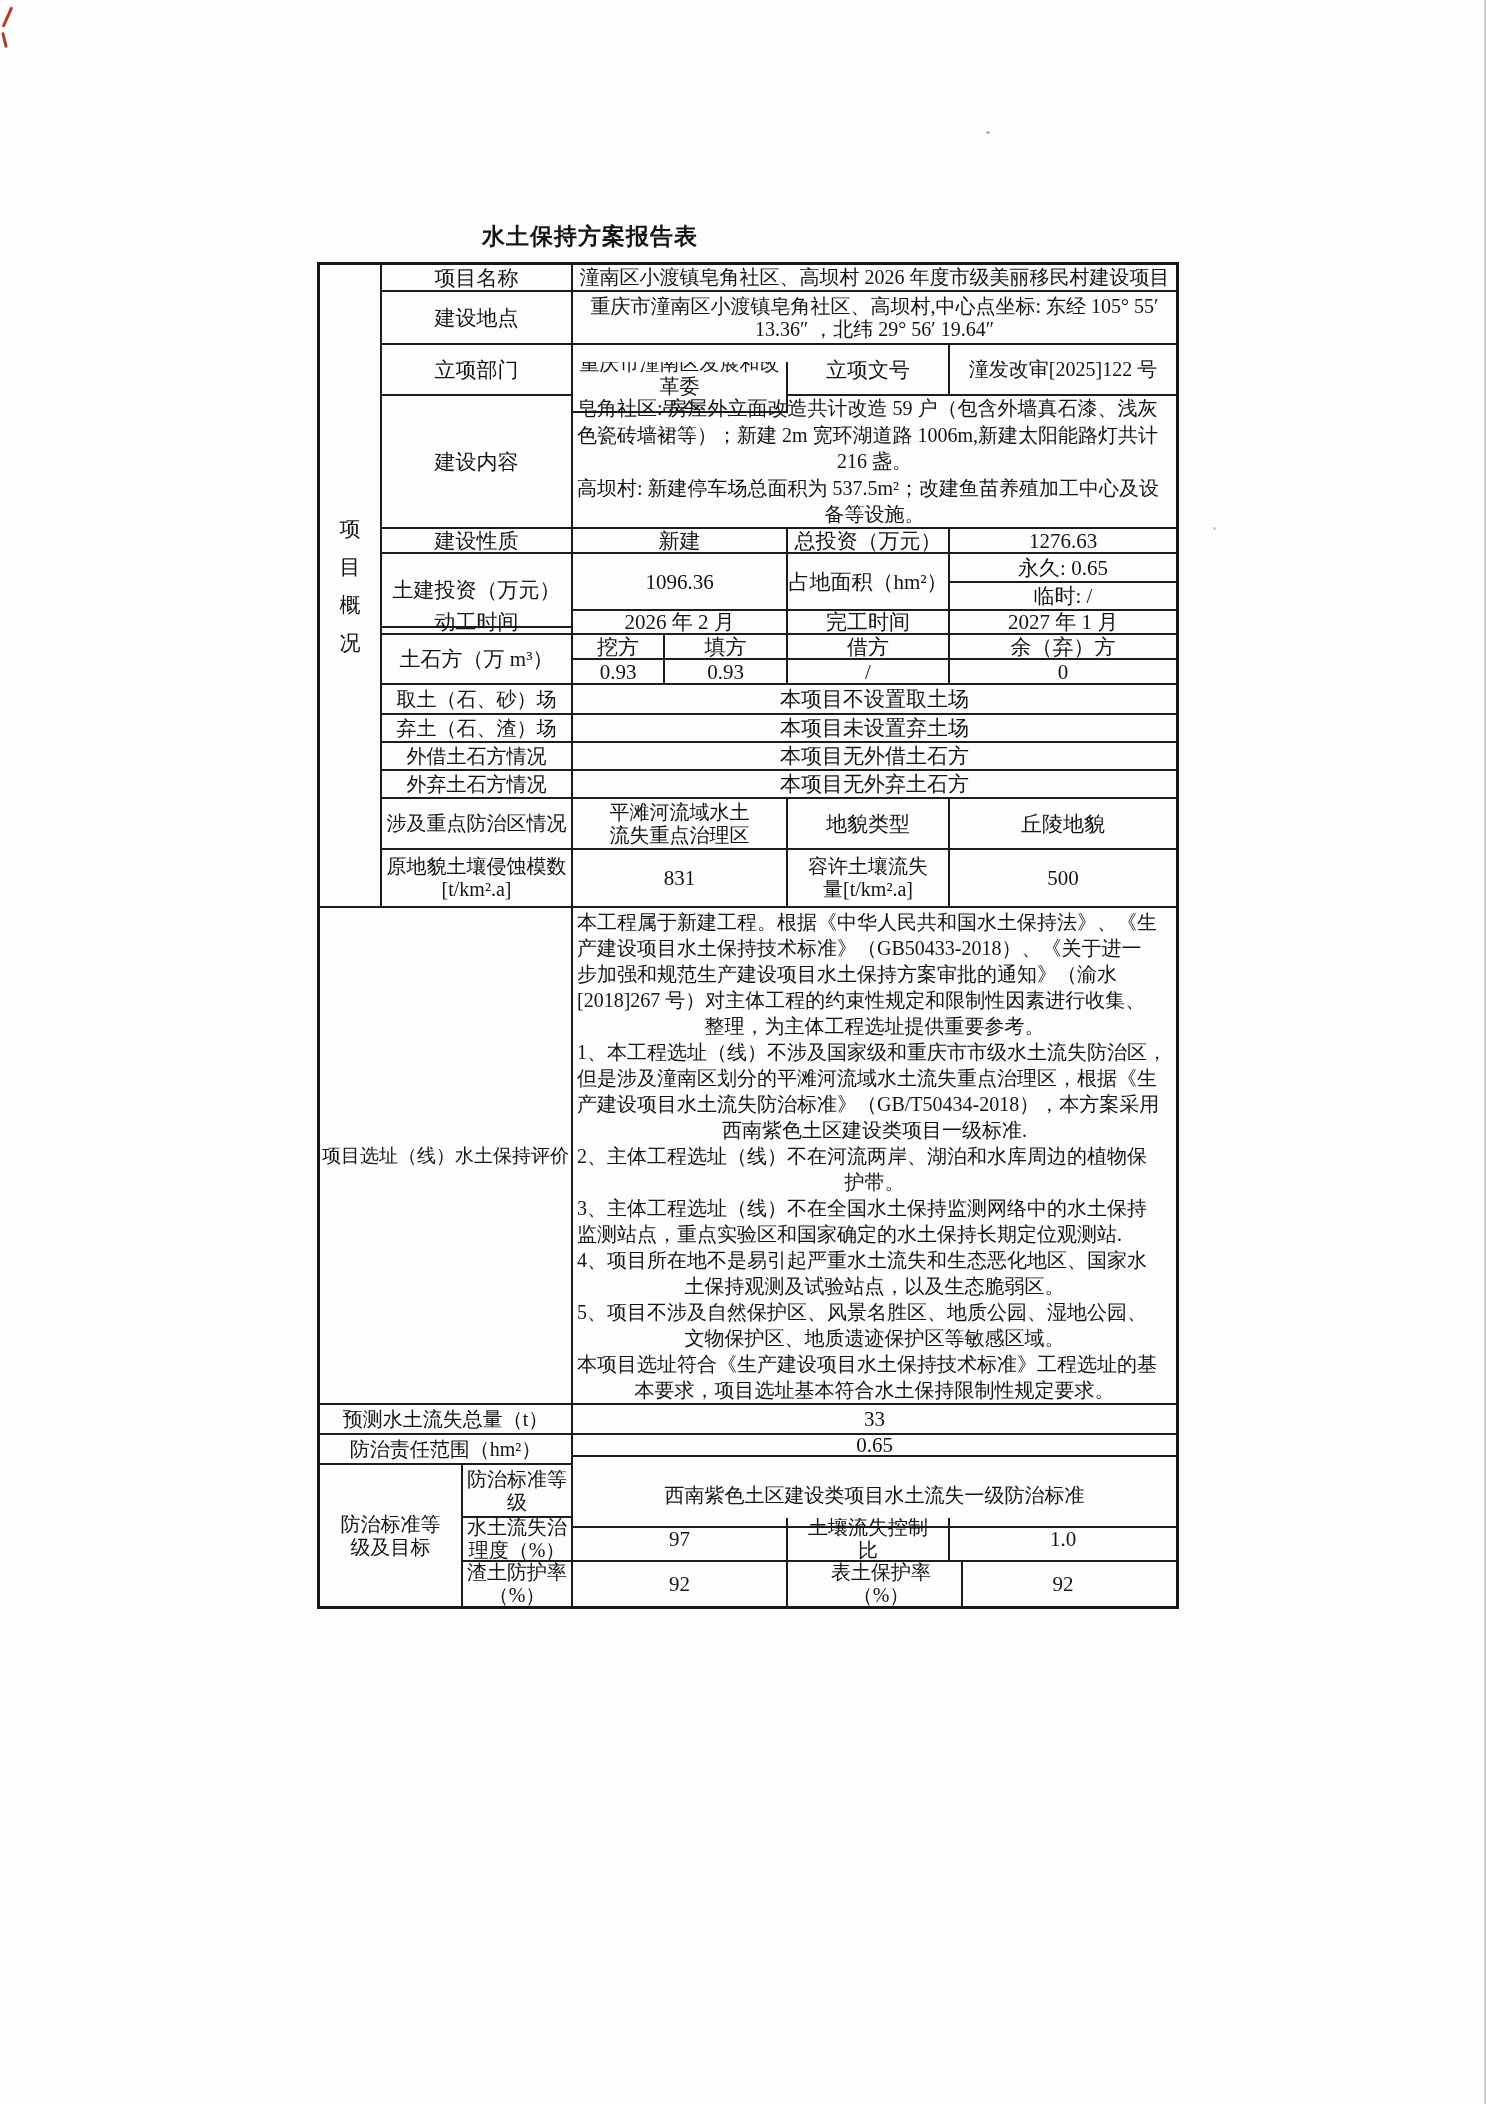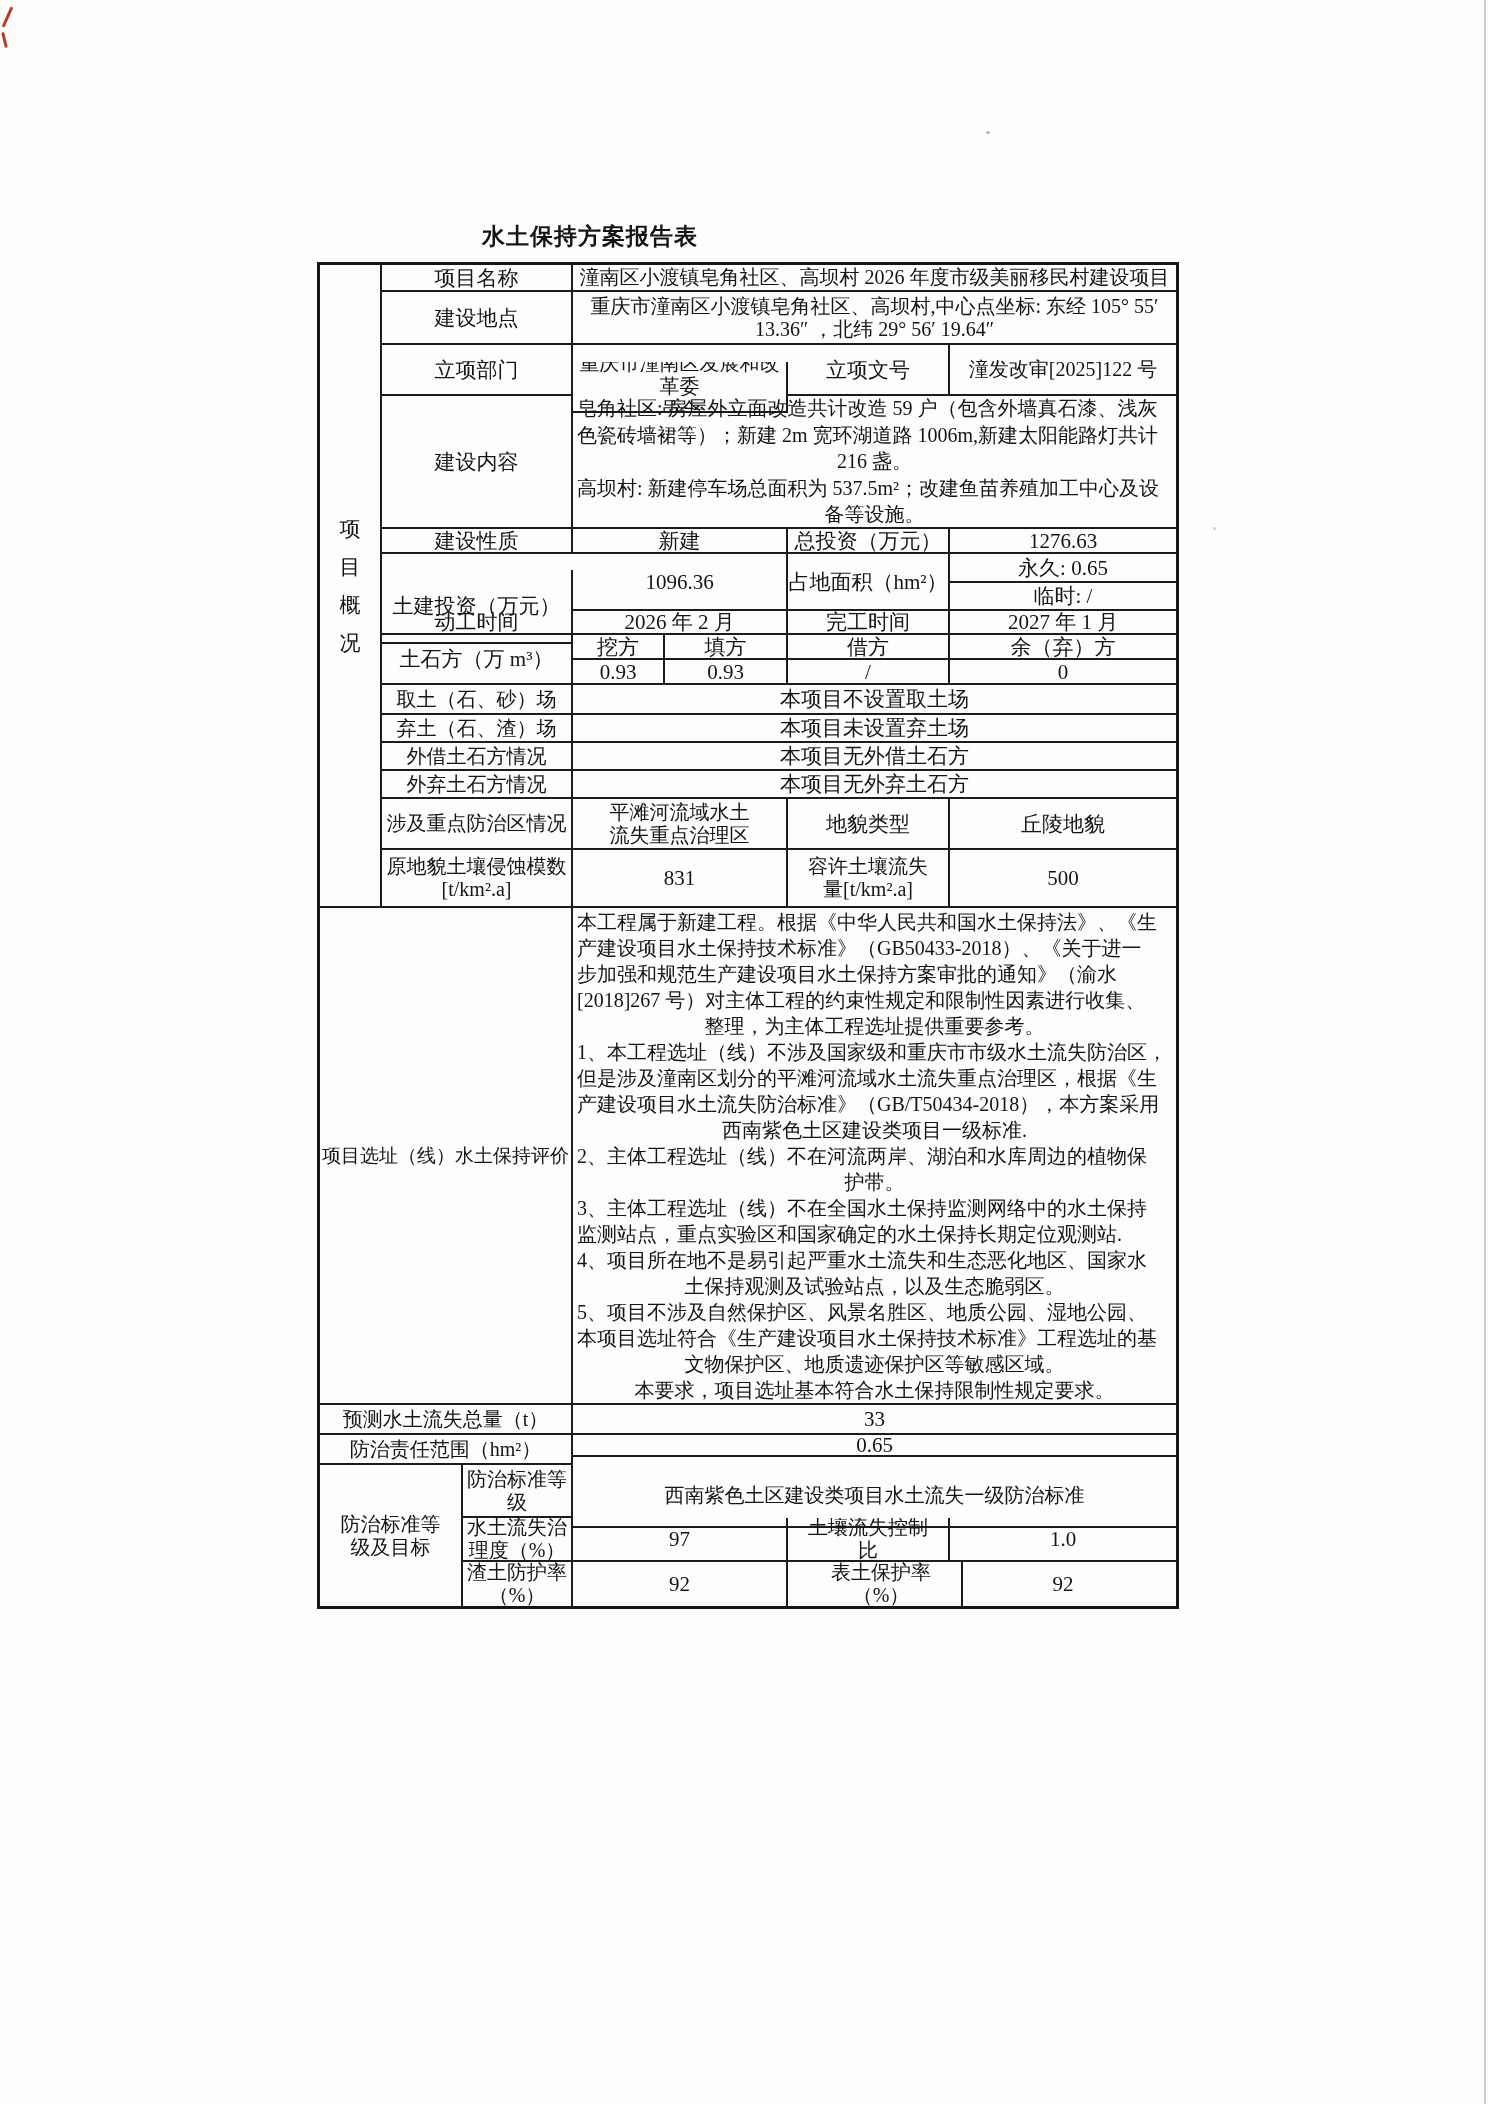--- a/index.html
+++ b/index.html
@@ -74,21 +74,21 @@
       <div class="ln ln4 ctr">216 盏。</div>
       <div class="ln ln4">高坝村: 新建停车场总面积为 537.5m²；改建鱼苗养殖加工中心及设</div>
       <div class="ln ln4 ctr">备等设施。</div>
     </div>
 
     <div class="cell" style="left:62px;top:264px;width:191px;height:25px;">建设性质</div>
     <div class="cell" style="left:253px;top:264px;width:215px;height:25px;">新建</div>
     <div class="cell" style="left:468px;top:264px;width:162px;height:25px;">总投资（万元）</div>
     <div class="cell no-r" style="left:630px;top:264px;width:226px;height:25px;">1276.63</div>
 
-    <div class="cell" style="left:62px;top:289px;width:191px;height:74px;margin-top:16px;">土建投资（万元）</div>
+    <div class="cell" style="left:62px;top:289px;width:191px;height:74px;">土建投资（万元）</div>
     <div class="cell" style="left:253px;top:289px;width:215px;height:57px;">1096.36</div>
     <div class="cell" style="left:468px;top:289px;width:162px;height:57px;">占地面积（hm²）</div>
     <div class="cell no-r" style="left:630px;top:289px;width:226px;height:29px;">永久: 0.65</div>
     <div class="cell no-r" style="left:630px;top:318px;width:226px;height:28px;">临时: /</div>
 
     <div class="cell" style="left:62px;top:346px;width:191px;height:24px;">动工时间</div>
     <div class="cell" style="left:253px;top:346px;width:215px;height:24px;">2026 年 2 月</div>
     <div class="cell" style="left:468px;top:346px;width:162px;height:24px;">完工时间</div>
     <div class="cell no-r" style="left:630px;top:346px;width:226px;height:24px;">2027 年 1 月</div>
 
@@ -138,22 +138,22 @@
       <div class="ln">但是涉及潼南区划分的平滩河流域水土流失重点治理区，根据《生</div>
       <div class="ln">产建设项目水土流失防治标准》（GB/T50434-2018），本方案采用</div>
       <div class="ln ctr">西南紫色土区建设类项目一级标准.</div>
       <div class="ln">2、主体工程选址（线）不在河流两岸、湖泊和水库周边的植物保</div>
       <div class="ln ctr">护带。</div>
       <div class="ln">3、主体工程选址（线）不在全国水土保持监测网络中的水土保持</div>
       <div class="ln">监测站点，重点实验区和国家确定的水土保持长期定位观测站.</div>
       <div class="ln">4、项目所在地不是易引起严重水土流失和生态恶化地区、国家水</div>
       <div class="ln ctr">土保持观测及试验站点，以及生态脆弱区。</div>
       <div class="ln">5、项目不涉及自然保护区、风景名胜区、地质公园、湿地公园、</div>
+      <div class="ln ctr">文物保护区、地质遗迹保护区等敏感区域。</div>
       <div class="ln">本项目选址符合《生产建设项目水土保持技术标准》工程选址的基</div>
-      <div class="ln ctr">文物保护区、地质遗迹保护区等敏感区域。</div>
       <div class="ln ctr">本要求，项目选址基本符合水土保持限制性规定要求。</div>
     </div>
 
     <div class="cell sm" style="left:0;top:1140px;width:253px;height:30px;">预测水土流失总量（t）</div>
     <div class="cell no-r" style="left:253px;top:1140px;width:603px;height:30px;">33</div>
 
     <div class="cell sm" style="left:0;top:1170px;width:253px;height:30px;">防治责任范围（hm²）</div>
     <div class="cell no-r" style="left:253px;top:1170px;width:603px;height:22px;">0.65</div>
 
     <div class="cell pre no-b sm" style="left:0;top:1200px;width:143px;height:141px;">防治标准等

